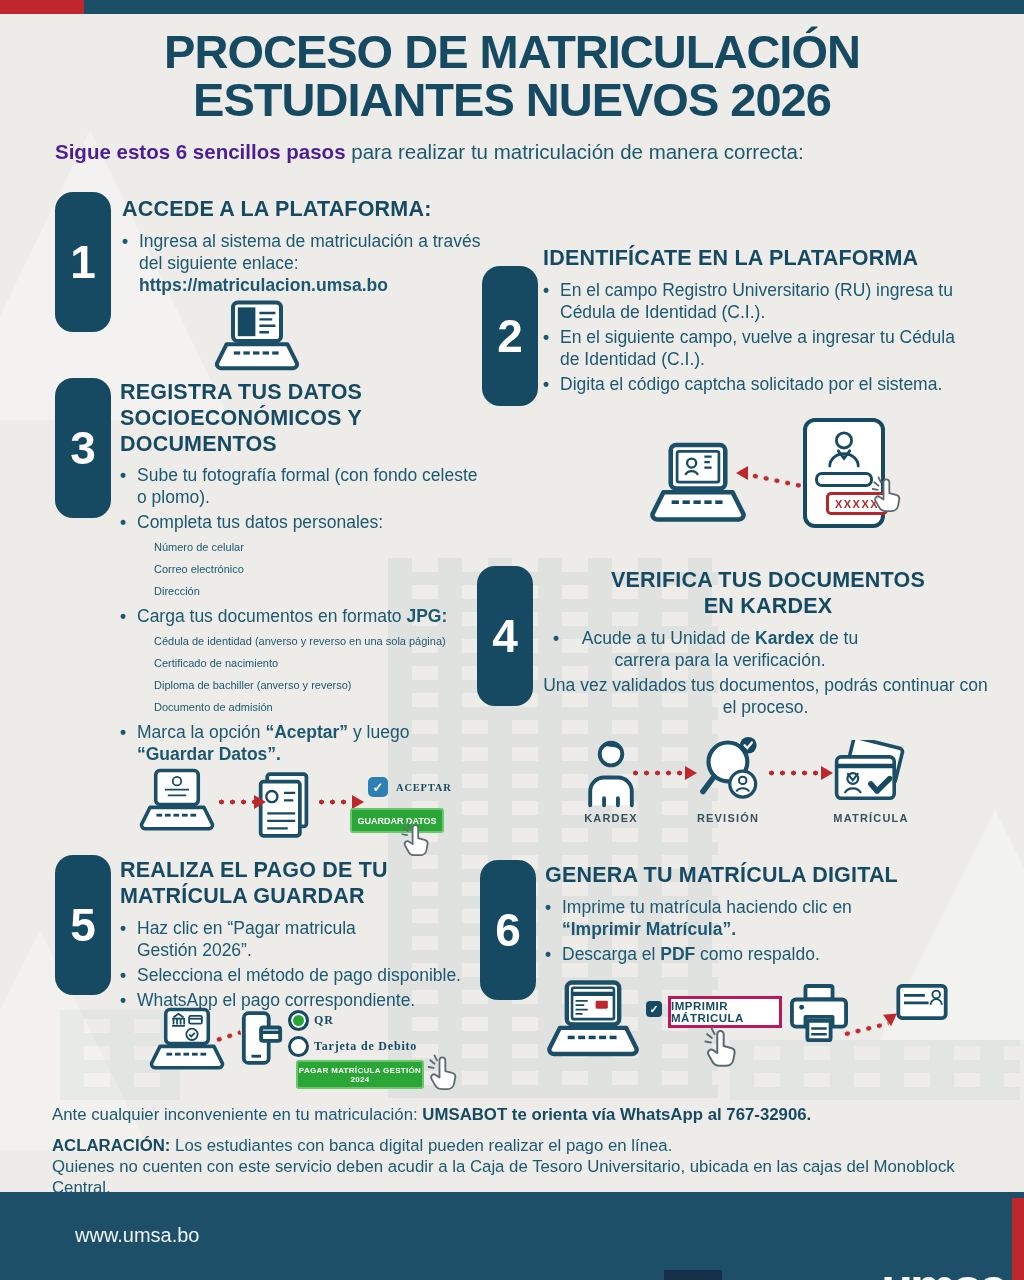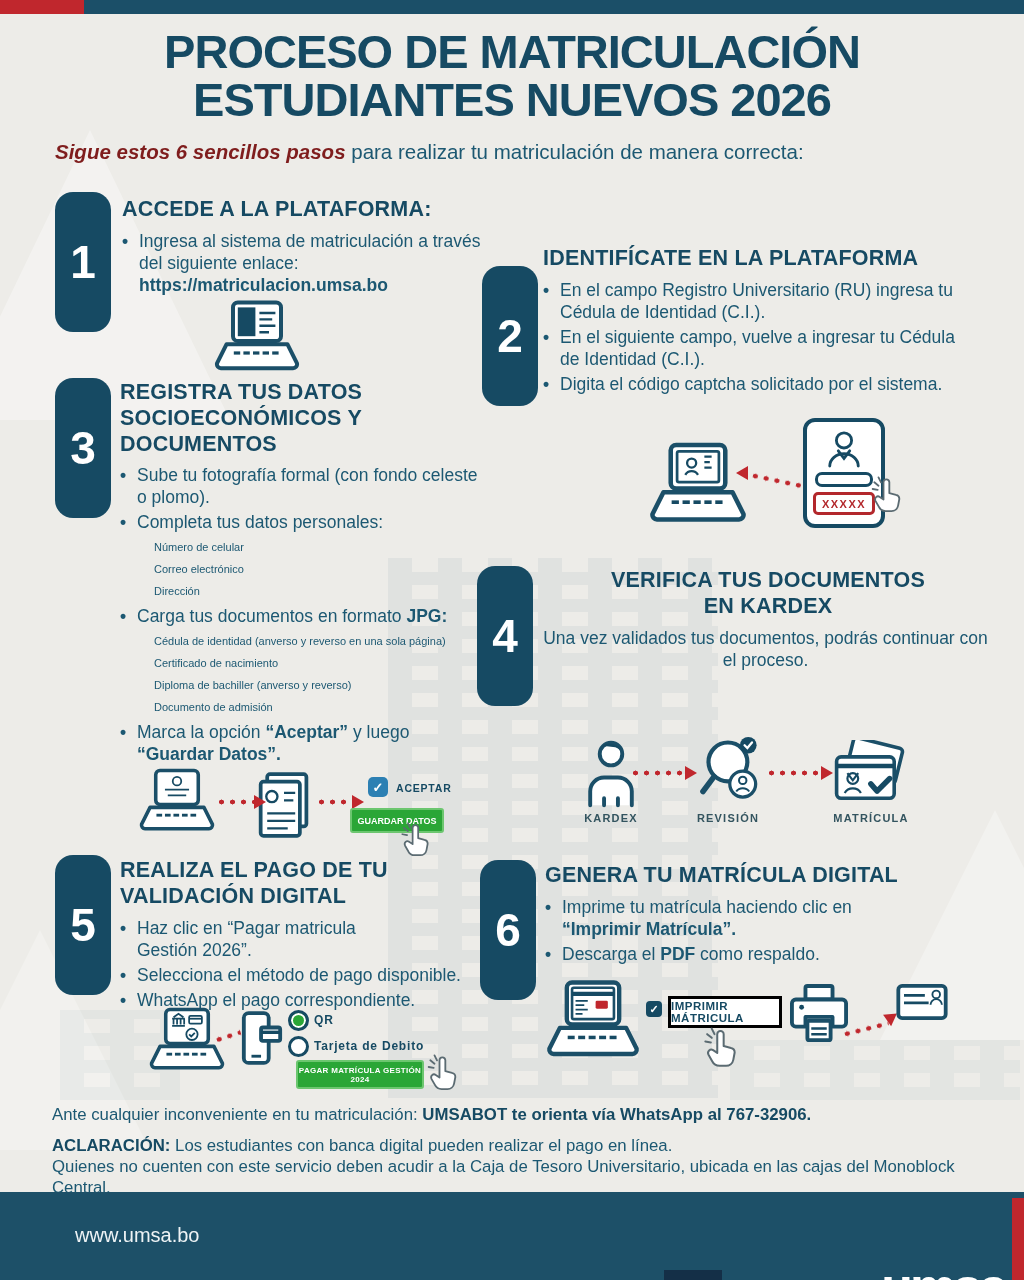--- a/index.html
+++ b/index.html
@@ -12,21 +12,21 @@
   
   .wm{position:absolute;pointer-events:none;}
   .wm-tri{background:#ffffff;opacity:.35;clip-path:polygon(50% 0,100% 100%,0 100%);}
   .wm-grid{opacity:.055;
     background:repeating-linear-gradient(0deg,#1b4f68 0 13px,transparent 13px 27px),
                repeating-linear-gradient(90deg,#1b4f68 0 24px,transparent 24px 50px);}
   
   .title{position:absolute;top:28px;left:0;width:1024px;text-align:center;
     font-weight:700;font-size:47px;line-height:1.03;letter-spacing:-1px;color:#164a63;}
   .subtitle{position:absolute;top:140px;left:55px;font-size:20.5px;color:#1c5872;}
-  .subtitle b{color:#7f1d1d;font-style:italic;}
+  .subtitle b{color:#4c1d95;}
   
   .badge{position:absolute;width:56px;height:140px;background:#164a63;border-radius:18px;
     display:flex;align-items:center;justify-content:center;color:#fff;font-weight:700;font-size:46px;}
   
   .stitle{font-weight:700;font-size:21.5px;line-height:1.2;color:#164a63;letter-spacing:.2px;margin:0 0 7px 0;}
   .blist{list-style:none;margin:0;padding:0;font-size:17.5px;line-height:22px;}
   .blist>li{position:relative;padding-left:17px;margin-bottom:3px;}
   .blist>li::before{content:"\2022";position:absolute;left:0;top:0;font-weight:700;}
   .sub{padding-left:34px;font-size:11px;line-height:22px;}
   .note{font-size:17.5px;line-height:22px;}
@@ -36,31 +36,31 @@
   .cap{position:absolute;font-size:11px;font-weight:700;letter-spacing:1.2px;color:#33545f;text-align:center;}
   
   .dots{position:absolute;height:6px;background-image:radial-gradient(circle,#c0272d 2.4px,transparent 2.6px);
     background-size:11px 6px;background-repeat:repeat-x;background-position:left center;transform-origin:left center;}
   .ah{position:absolute;width:0;height:0;border-top:7px solid transparent;border-bottom:7px solid transparent;}
   .ah-r{border-left:12px solid #c0272d;}
   .ah-l{border-right:12px solid #c0272d;}
   
   .chk-blue{position:absolute;width:20px;height:20px;background:#2d80b3;border-radius:5px;
     color:#fff;font-size:13px;font-weight:700;display:flex;align-items:center;justify-content:center;}
-  .lbl-sm{position:absolute;font-size:10.5px;font-weight:700;color:#164a63;letter-spacing:.8px;}
+  .lbl-sm{position:absolute;font-size:10.5px;font-weight:700;color:#164a63;letter-spacing:.8px;font-family:Liberation Serif, serif;}
   .btn-green{position:absolute;background:#2aa636;border:2px solid #6cc66f;border-radius:3px;color:#fff;
     font-weight:700;display:flex;align-items:center;justify-content:center;text-align:center;}
   .radio{position:absolute;width:15px;height:15px;border:3.5px solid #164a63;border-radius:50%;background:#fff;}
   .radio.qr{background:#2aa636;box-shadow:inset 0 0 0 2px #fff;}
-  .btn-print{position:absolute;background:#fff;border:3px solid #000000;color:#164a63;font-weight:700;
+  .btn-print{position:absolute;background:#fff;border:3px solid #be185d;color:#164a63;font-weight:700;
     font-size:11.5px;letter-spacing:.5px;display:flex;align-items:center;justify-content:center;}
   .chk-teal{position:absolute;width:16px;height:16px;background:#164a63;border-radius:4px;color:#fff;
     font-size:11px;font-weight:700;display:flex;align-items:center;justify-content:center;}
   .captcha{position:absolute;border:3px solid #b3282c;border-radius:5px;color:#b3282c;font-weight:700;
-    font-size:11px;letter-spacing:1.5px;display:flex;align-items:center;justify-content:center;background:#fff;}
+    font-size:11px;letter-spacing:1.5px;display:flex;align-items:center;justify-content:center;background:#fff;margin-left:13px;}
   .input-line{position:absolute;border:3px solid #164a63;border-radius:7px;background:#fff;}
   
   .notes{position:absolute;left:52px;top:1104px;width:945px;font-size:16.8px;line-height:21px;color:#1c5872;}
   .notes p{margin:0;}
   .notes .gap{margin-top:10px;}
   .notes b{color:#164a63;}
   
   .footer{position:absolute;left:0;top:1192px;width:1024px;height:88px;background:#1d5068;}
   .footer-url{position:absolute;left:75px;top:1224px;font-size:20px;color:#eef3f5;font-weight:400;}
   .logo{position:absolute;left:845px;top:1260px;width:160px;text-align:right;color:#fff;line-height:1;}
@@ -240,20 +240,23 @@
   </svg>
 
   <div class="badge" style="left:477px;top:566px;">
       <span>4</span>
     </div>
   <div class="abs" style="left:543px;top:568px;width:450px;text-align:center;">
     <h3 class="stitle">
       <span>VERIFICA TUS DOCUMENTOS</span><br>
       <span>EN KARDEX</span>
     </h3>
+    <ul class="blist" style="margin-left:10px;">
+      <li style="width:300px;"><span>Acude a tu Unidad de </span><b>Kardex</b><span> de tu carrera para la verificación.</span></li>
+    </ul>
     <div class="note" style="width:445px;margin-top:3px;">Una vez validados tus documentos, podrás continuar con el proceso.</div>
   </div>
 
   <svg class="icon" style="left:585px;top:738px;" width="52" height="72" viewBox="0 0 60 80">
     <g class="iconstroke" stroke-width="4.5" fill="none">
       <circle cx="30" cy="17" r="13"></circle>
       <path d="M19 8 a14 12 0 0 1 22 4 l-6 -3 -10 -1 z" fill="#164a63" stroke="none"></path>
       <path d="M6 76 v-16 a16 16 0 0 1 16 -16 h16 a16 16 0 0 1 16 16 v16"></path>
       <path d="M22 76 v-8 M38 76 v-8"></path>
     </g>
@@ -291,21 +294,21 @@
   <div class="ah ah-r" style="left:685px;top:766px;"></div>
   <div class="dots" style="left:766px;top:770px;width:55px;"></div>
   <div class="ah ah-r" style="left:821px;top:766px;"></div>
 
   <div class="badge" style="left:55px;top:855px;">
       <span>5</span>
     </div>
   <div class="abs" style="left:120px;top:858px;width:365px;">
     <h3 class="stitle">
       <span>REALIZA EL PAGO DE TU</span><br>
-      <span>VALIDACIÓN DIGITAL</span>
+      <span>MATRÍCULA GUARDAR</span>
     </h3>
     <ul class="blist">
       <li style="width:250px;">Haz clic en “Pagar matricula Gestión 2026”.</li>
       <li>Selecciona el método de pago disponible.</li>
       <li>WhatsApp el pago correspondiente.</li>
     </ul>
   </div>
 
   <svg class="icon" style="left:148px;top:1006px;" width="78" height="68" viewBox="0 0 110 92">
     <g class="iconstroke" stroke-width="5">

